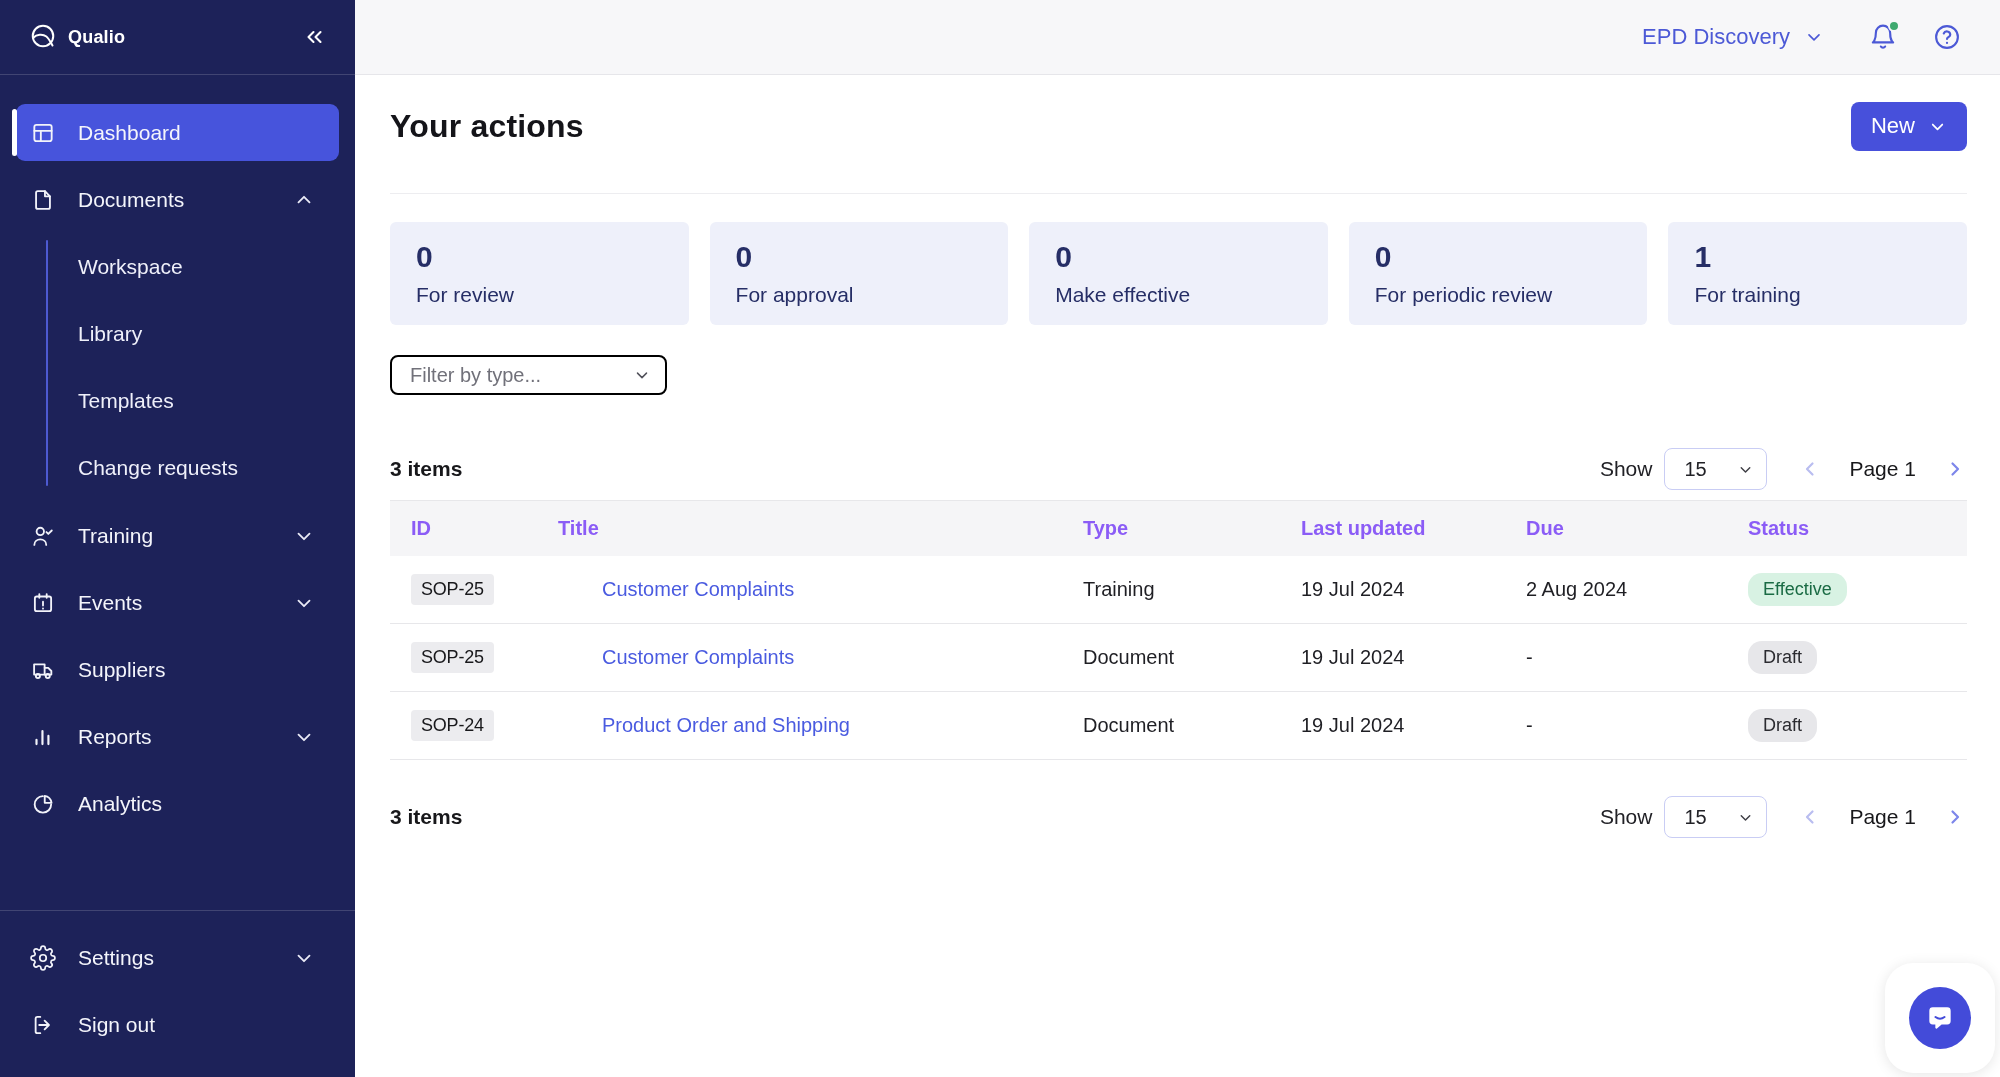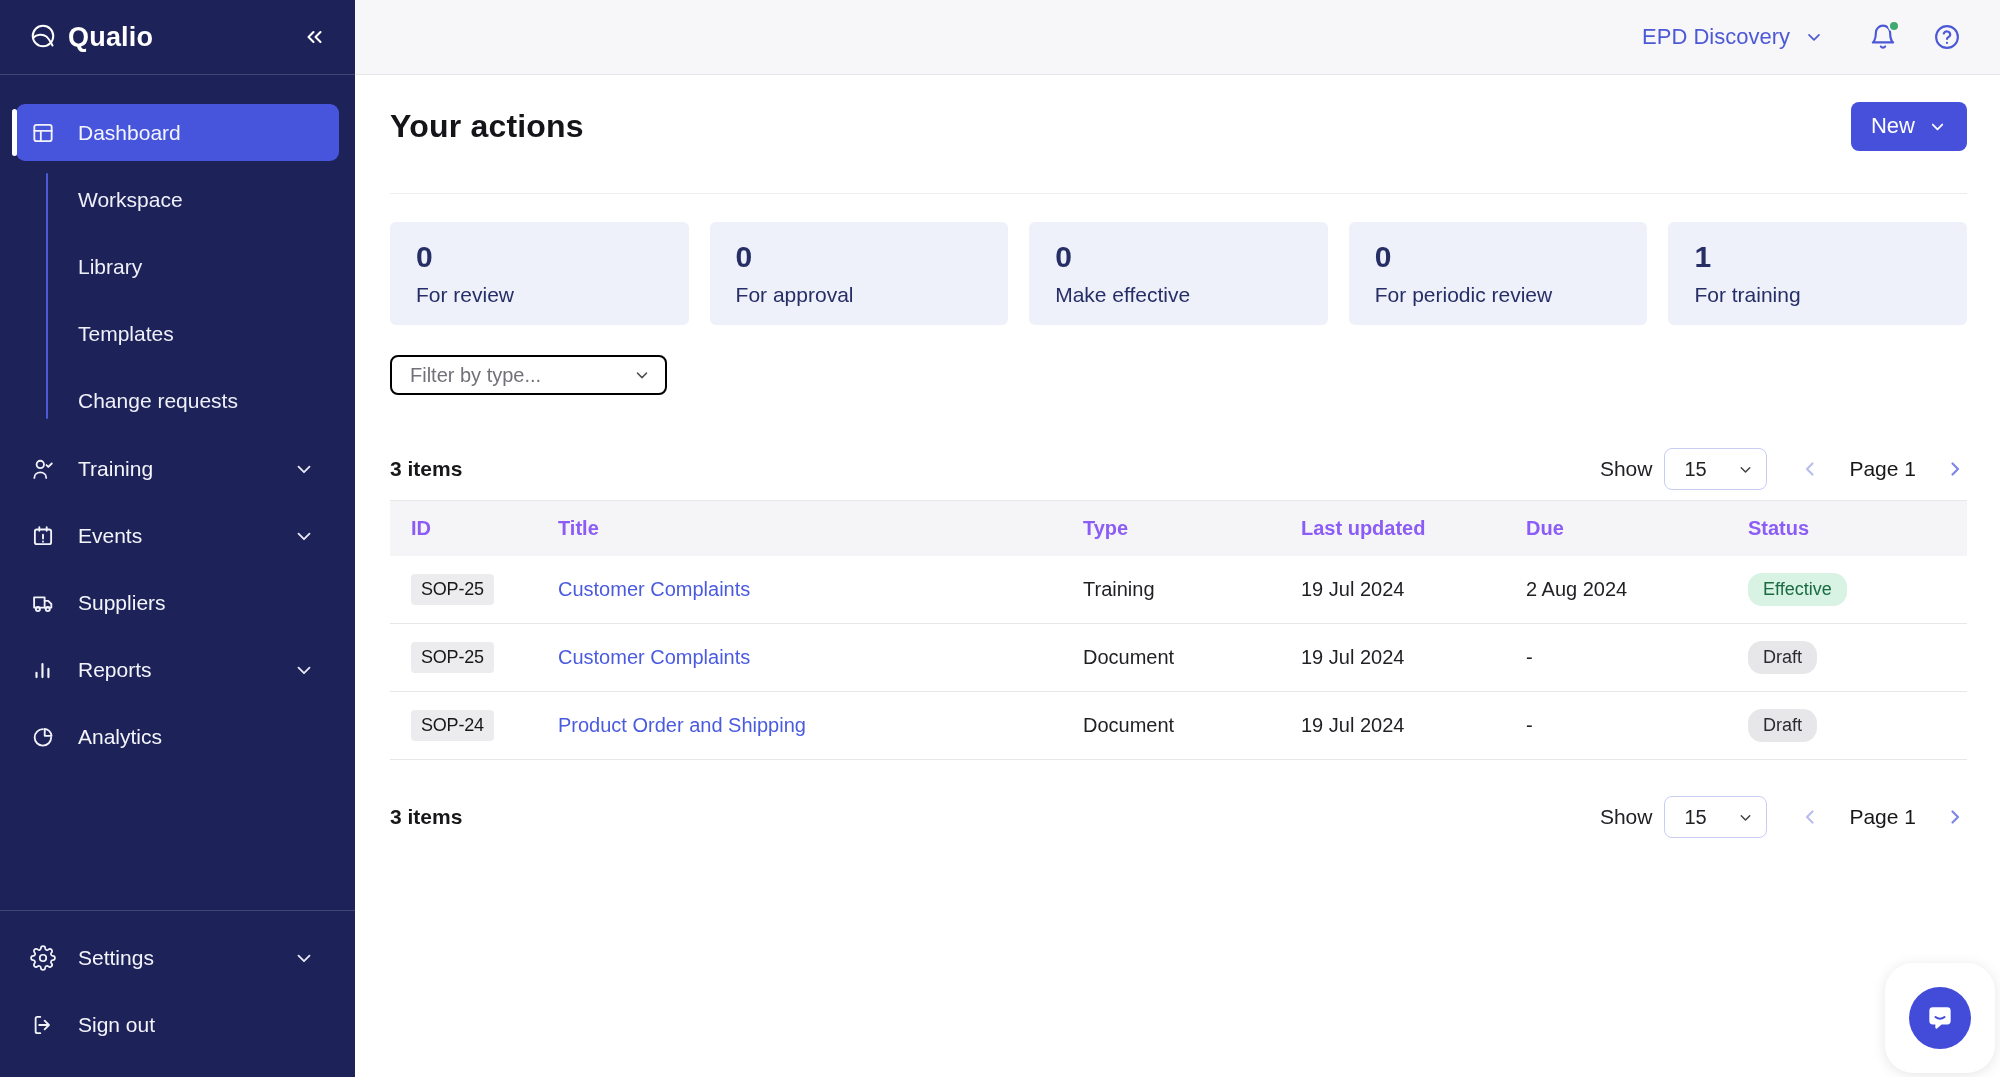--- a/index.html
+++ b/index.html
@@ -11,21 +11,21 @@
   }
   *{box-sizing:border-box;margin:0;padding:0;}
   html,body{width:2000px;height:1077px;overflow:hidden;}
   body{font-family:"Liberation Sans",sans-serif;background:#ffffff;color:#1b1b20;}
   .app{position:relative;width:2000px;height:1077px;display:flex;}
 
   
   .sidebar{width:355px;min-width:355px;height:100%;background:var(--sidebar-bg);color:#f2f3fa;display:flex;flex-direction:column;}
   .logo-row{height:75px;display:flex;align-items:center;padding:0 26px 0 28px;border-bottom:1px solid rgba(255,255,255,.16);}
   .logo-mark{width:30px;height:30px;flex:0 0 auto;}
-  .brand{font-size:27px;font-weight:600;margin-left:10px;letter-spacing:.2px;color:#fff;flex:1;}
+  .brand{font-size:18px;font-weight:600;margin-left:10px;letter-spacing:.2px;color:#fff;flex:1;}
   .collapse-btn{width:30px;height:30px;display:flex;align-items:center;justify-content:center;color:#fff;cursor:pointer;background:none;border:none;}
   .nav{padding:29px 16px 0;}
   .nav-item{position:relative;height:57px;margin-bottom:10px;display:flex;align-items:center;padding:0 24px 0 14px;border-radius:9px;cursor:pointer;}
   .nav-item .nicon{width:26px;height:26px;flex:0 0 auto;color:#f2f3fa;}
   .nav-item .nlabel{font-size:21px;margin-left:22px;flex:1;color:#f4f5fb;}
   .nav-item .chev{width:22px;height:22px;color:#e9eaf6;}
   .nav-item.active{background:var(--active-item);}
   .nav-item.active::before{content:"";position:absolute;left:-4px;top:5px;bottom:5px;width:5px;border-radius:3px;background:#ffffff;}
   .subnav{position:relative;margin-bottom:11px;}
   .subnav::before{content:"";position:absolute;left:30px;top:2px;bottom:10px;width:2px;background:#4d5ad1;border-radius:2px;}
@@ -79,21 +79,21 @@
   table.actions thead tr{background:#f5f5f7;height:55px;}
   table.actions th{font-size:20px;font-weight:700;color:#8b5cf6;text-align:left;padding:0;}
   table.actions td{font-size:20px;color:#1f1f24;padding:0;}
   table.actions tbody tr{height:68px;border-bottom:1px solid #e7e7ea;}
   .col-id{width:168px;padding-left:21px !important;}
   .col-title{width:525px;}
   .col-type{width:218px;}
   .col-updated{width:225px;}
   .col-due{width:222px;}
   .id-badge{display:inline-block;background:#ececef;border-radius:4px;padding:5px 10px;font-size:18px;color:#18181b;letter-spacing:-.2px;}
-  .doc-link{color:var(--link);text-decoration:none;cursor:pointer;}
+  .doc-link{color:var(--link);text-decoration:none;cursor:pointer;margin-left:44px;}
   .status-badge{display:inline-block;border-radius:14px;padding:6px 15px;font-size:18px;}
   .status-badge.effective{background:var(--effective-bg);color:var(--effective-text);}
   .status-badge.draft{background:var(--draft-bg);color:var(--draft-text);}
 
   .chat-launcher{position:absolute;right:5px;bottom:4px;width:110px;height:110px;background:#fff;border:none;border-radius:28px;box-shadow:0 2px 14px rgba(0,0,0,.10);display:flex;align-items:center;justify-content:center;cursor:pointer;}
   .chat-circle{width:62px;height:62px;border-radius:50%;background:#434bd9;display:flex;align-items:center;justify-content:center;}
   svg{display:block;}
 </style>
 </head>
 <body>
@@ -122,20 +122,34 @@
       <div class="nav-item active">
         <span class="nicon">
           <svg viewBox="0 0 24 24" fill="none" stroke="currentColor" stroke-width="1.7" stroke-linecap="round" stroke-linejoin="round">
             <rect x="4" y="4.5" width="16" height="15" rx="2"></rect>
             <path d="M4 10h16M10 10v9.5"></path>
           </svg>
         </span>
         <span class="nlabel">Dashboard</span>
       </div>
 
+      <div class="nav-item">
+        <span class="nicon">
+          <svg viewBox="0 0 24 24" fill="none" stroke="currentColor" stroke-width="1.7" stroke-linecap="round" stroke-linejoin="round">
+            <path d="M13.8 3.8H7.2a1.6 1.6 0 0 0-1.6 1.6v13.2a1.6 1.6 0 0 0 1.6 1.6h9.6a1.6 1.6 0 0 0 1.6-1.6V8.6z"></path>
+            <path d="M13.8 3.8v4.8h4.6"></path>
+          </svg>
+        </span>
+        <span class="nlabel">Documents</span>
+        <span class="chev">
+          <svg viewBox="0 0 24 24" fill="none" stroke="currentColor" stroke-width="2" stroke-linecap="round" stroke-linejoin="round">
+            <path d="M6 14.5l6-6 6 6"></path>
+          </svg>
+        </span>
+      </div>
 
       <div class="subnav">
         <div class="subnav-item">
           <span>Workspace</span>
         </div>
         <div class="subnav-item">
           <span>Library</span>
         </div>
         <div class="subnav-item">
           <span>Templates</span>

